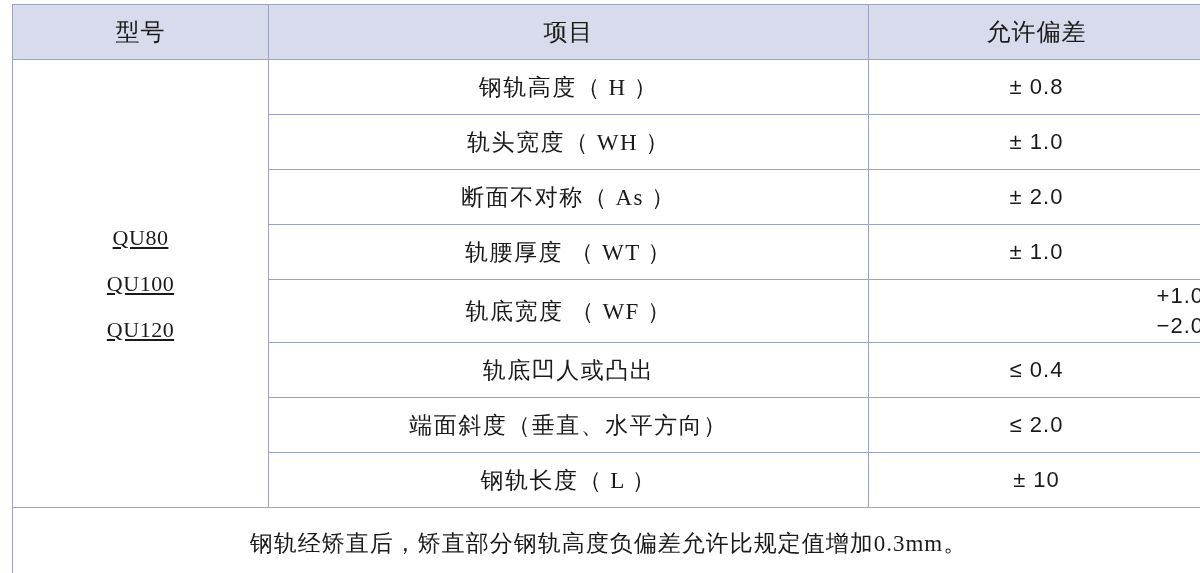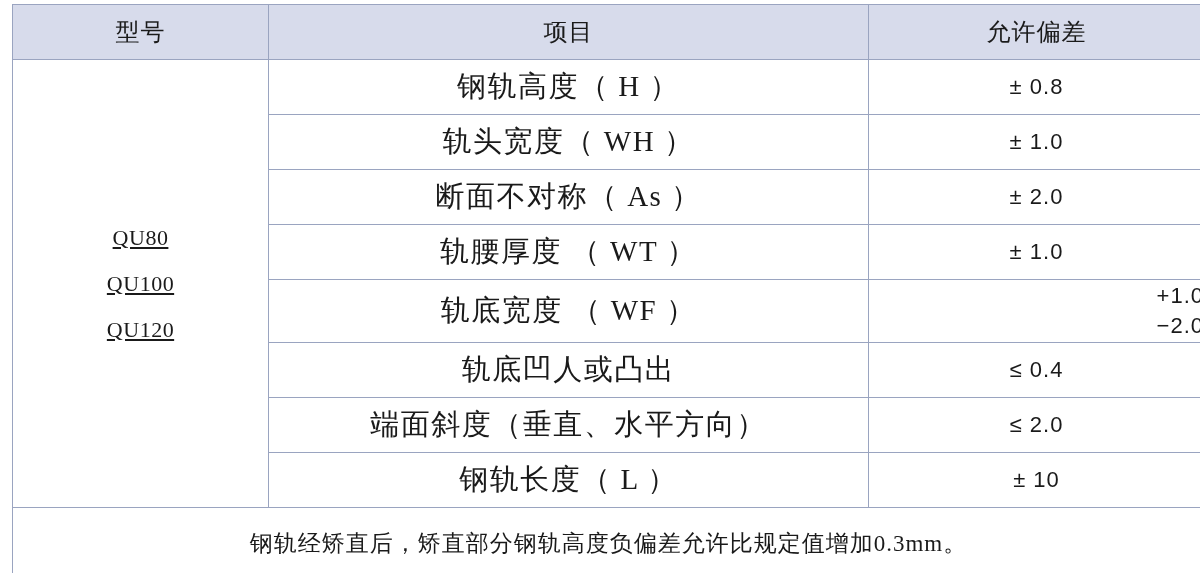--- a/index.html
+++ b/index.html
@@ -52,21 +52,21 @@
     line-height: 46px;
     font-family: "Liberation Serif", "DejaVu Serif", serif;
     letter-spacing: 0.5px;
     text-decoration: underline;
   }
   td.model .m {
     display: block;
   }
   td.item {
     height: 54px;
-    font-size: 29px;
+    font-size: 23px;
     letter-spacing: 1.5px;
   }
   td.tol {
     height: 54px;
     font-size: 22px;
     letter-spacing: 1px;
     font-family: Liberation Sans, sans-serif;
   }
   td.tol .two {
     display: block;

